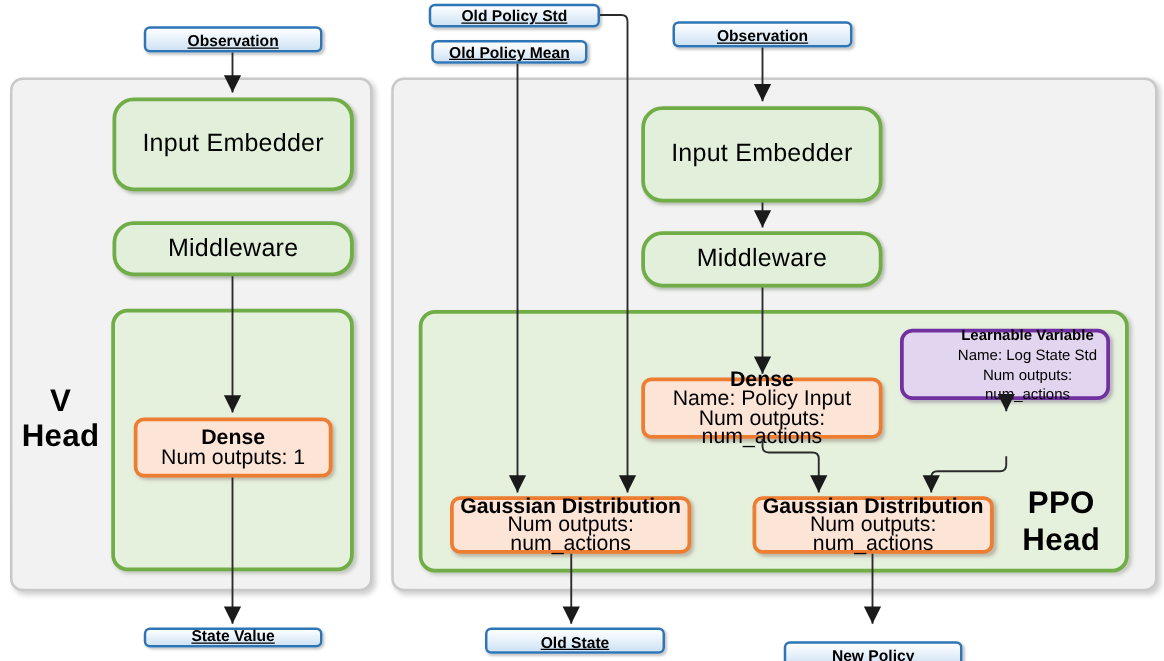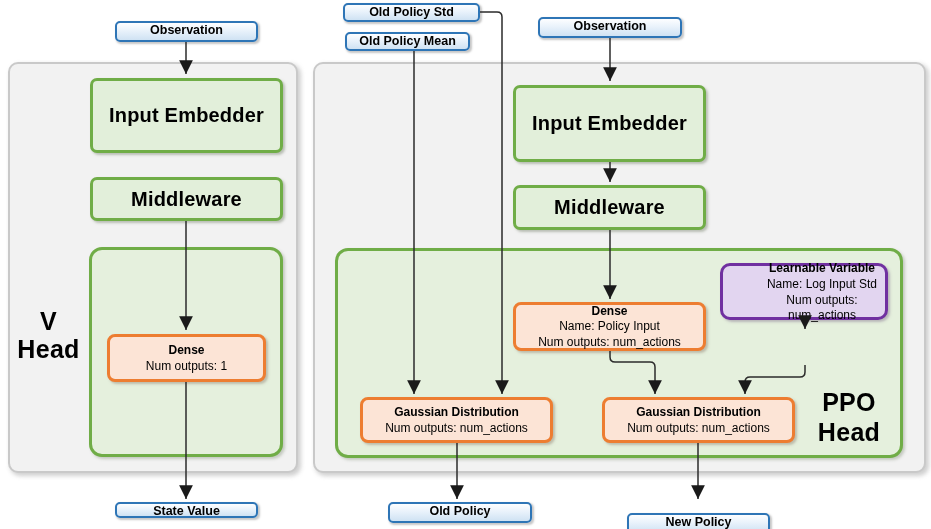--- a/index.html
+++ b/index.html
@@ -14,36 +14,37 @@
   }
   .inner-green{
     position:absolute;box-sizing:border-box;background:#e5f0dd;
     border:3px solid #70ad47;border-radius:13px;
     box-shadow:2px 2px 3px rgba(140,150,130,.45);
   }
   .bluebox{
     position:absolute;box-sizing:border-box;
     border:2.5px solid #2e75b6;border-radius:5px;
     background:linear-gradient(180deg,#fdfeff 0%,#e9f2fb 45%,#cfe2f3 100%);
-    display:flex;align-items:flex-start;justify-content:center;
+    display:flex;align-items:flex-end;justify-content:center;
     font-weight:bold;font-size:12.5px;
     box-shadow:1.5px 1.5px 2px rgba(130,130,130,.45);
+    text-decoration:underline;
   }
   .greenbox{
     position:absolute;box-sizing:border-box;background:#e2efda;
-    border:3px solid #70ad47;border-radius:7px;
+    border:3px solid #70ad47;border-radius:17px;
     display:flex;align-items:center;justify-content:center;
-    font-weight:bold;font-size:20px;letter-spacing:.2px;
+    font-weight:normal;font-size:20px;letter-spacing:.2px;
     box-shadow:2px 2px 2.5px rgba(130,140,120,.5);
   }
   .orangebox{
     position:absolute;box-sizing:border-box;background:#fce4d6;
     border:3px solid #ed7d31;border-radius:8px;
     display:flex;flex-direction:column;justify-content:center;
-    font-size:12px;line-height:14.5px;text-align:center;gap:1px;
+    font-size:17px;line-height:14.5px;text-align:center;gap:1px;
     box-shadow:2px 2px 2.5px rgba(150,135,120,.5);
   }
   .purplebox{
     position:absolute;box-sizing:border-box;background:#e2d5f0;
     border:3px solid #7030a0;border-radius:10px;
     display:flex;flex-direction:column;align-items:center;justify-content:center;
     font-size:12px;line-height:15px;text-align:center;gap:1px;
     box-shadow:2px 2px 2.5px rgba(140,125,150,.5);
     padding-left:36px;
   }
@@ -114,42 +115,42 @@
   </div>
 
   <div class="orangebox" style="left:513px;top:302px;width:193px;height:49px;">
     <span class="box-title">Dense</span>
     <span>Name: Policy Input</span>
     <span>Num outputs: num_actions</span>
   </div>
 
   <div class="purplebox" style="left:720px;top:263px;width:168px;height:57px;">
     <span class="box-title">Learnable Variable</span>
-    <span>Name: Log Input Std</span>
+    <span>Name: Log State Std</span>
     <span>Num outputs: num_actions</span>
   </div>
 
 
   <div class="orangebox" style="left:360px;top:397px;width:193px;height:46px;">
     <span class="box-title">Gaussian Distribution</span>
     <span>Num outputs: num_actions</span>
   </div>
 
   <div class="orangebox" style="left:602px;top:397px;width:193px;height:46px;">
     <span class="box-title">Gaussian Distribution</span>
     <span>Num outputs: num_actions</span>
   </div>
 
   <div class="head-label" style="left:795px;top:387px;width:108px;line-height:30px;">
     <div>PPO</div>
     <div>Head</div>
   </div>
 
   <div class="bluebox" style="left:388px;top:502px;width:144px;height:21px;">
-    <span>Old Policy</span>
+    <span>Old State</span>
   </div>
 
   <div class="bluebox" style="left:627px;top:502px;width:143px;height:21px;margin-top:11px;">
     <span>New Policy</span>
   </div>
 
   <svg id="arrows" width="931" height="529" viewBox="0 0 931 529">
     <defs>
       <marker id="ah" viewBox="0 0 12 12" refX="11" refY="6" markerWidth="11" markerHeight="11" orient="auto">
         <path d="M1,1 L11,6 L1,11 Z" fill="#1a1a1a"></path>

